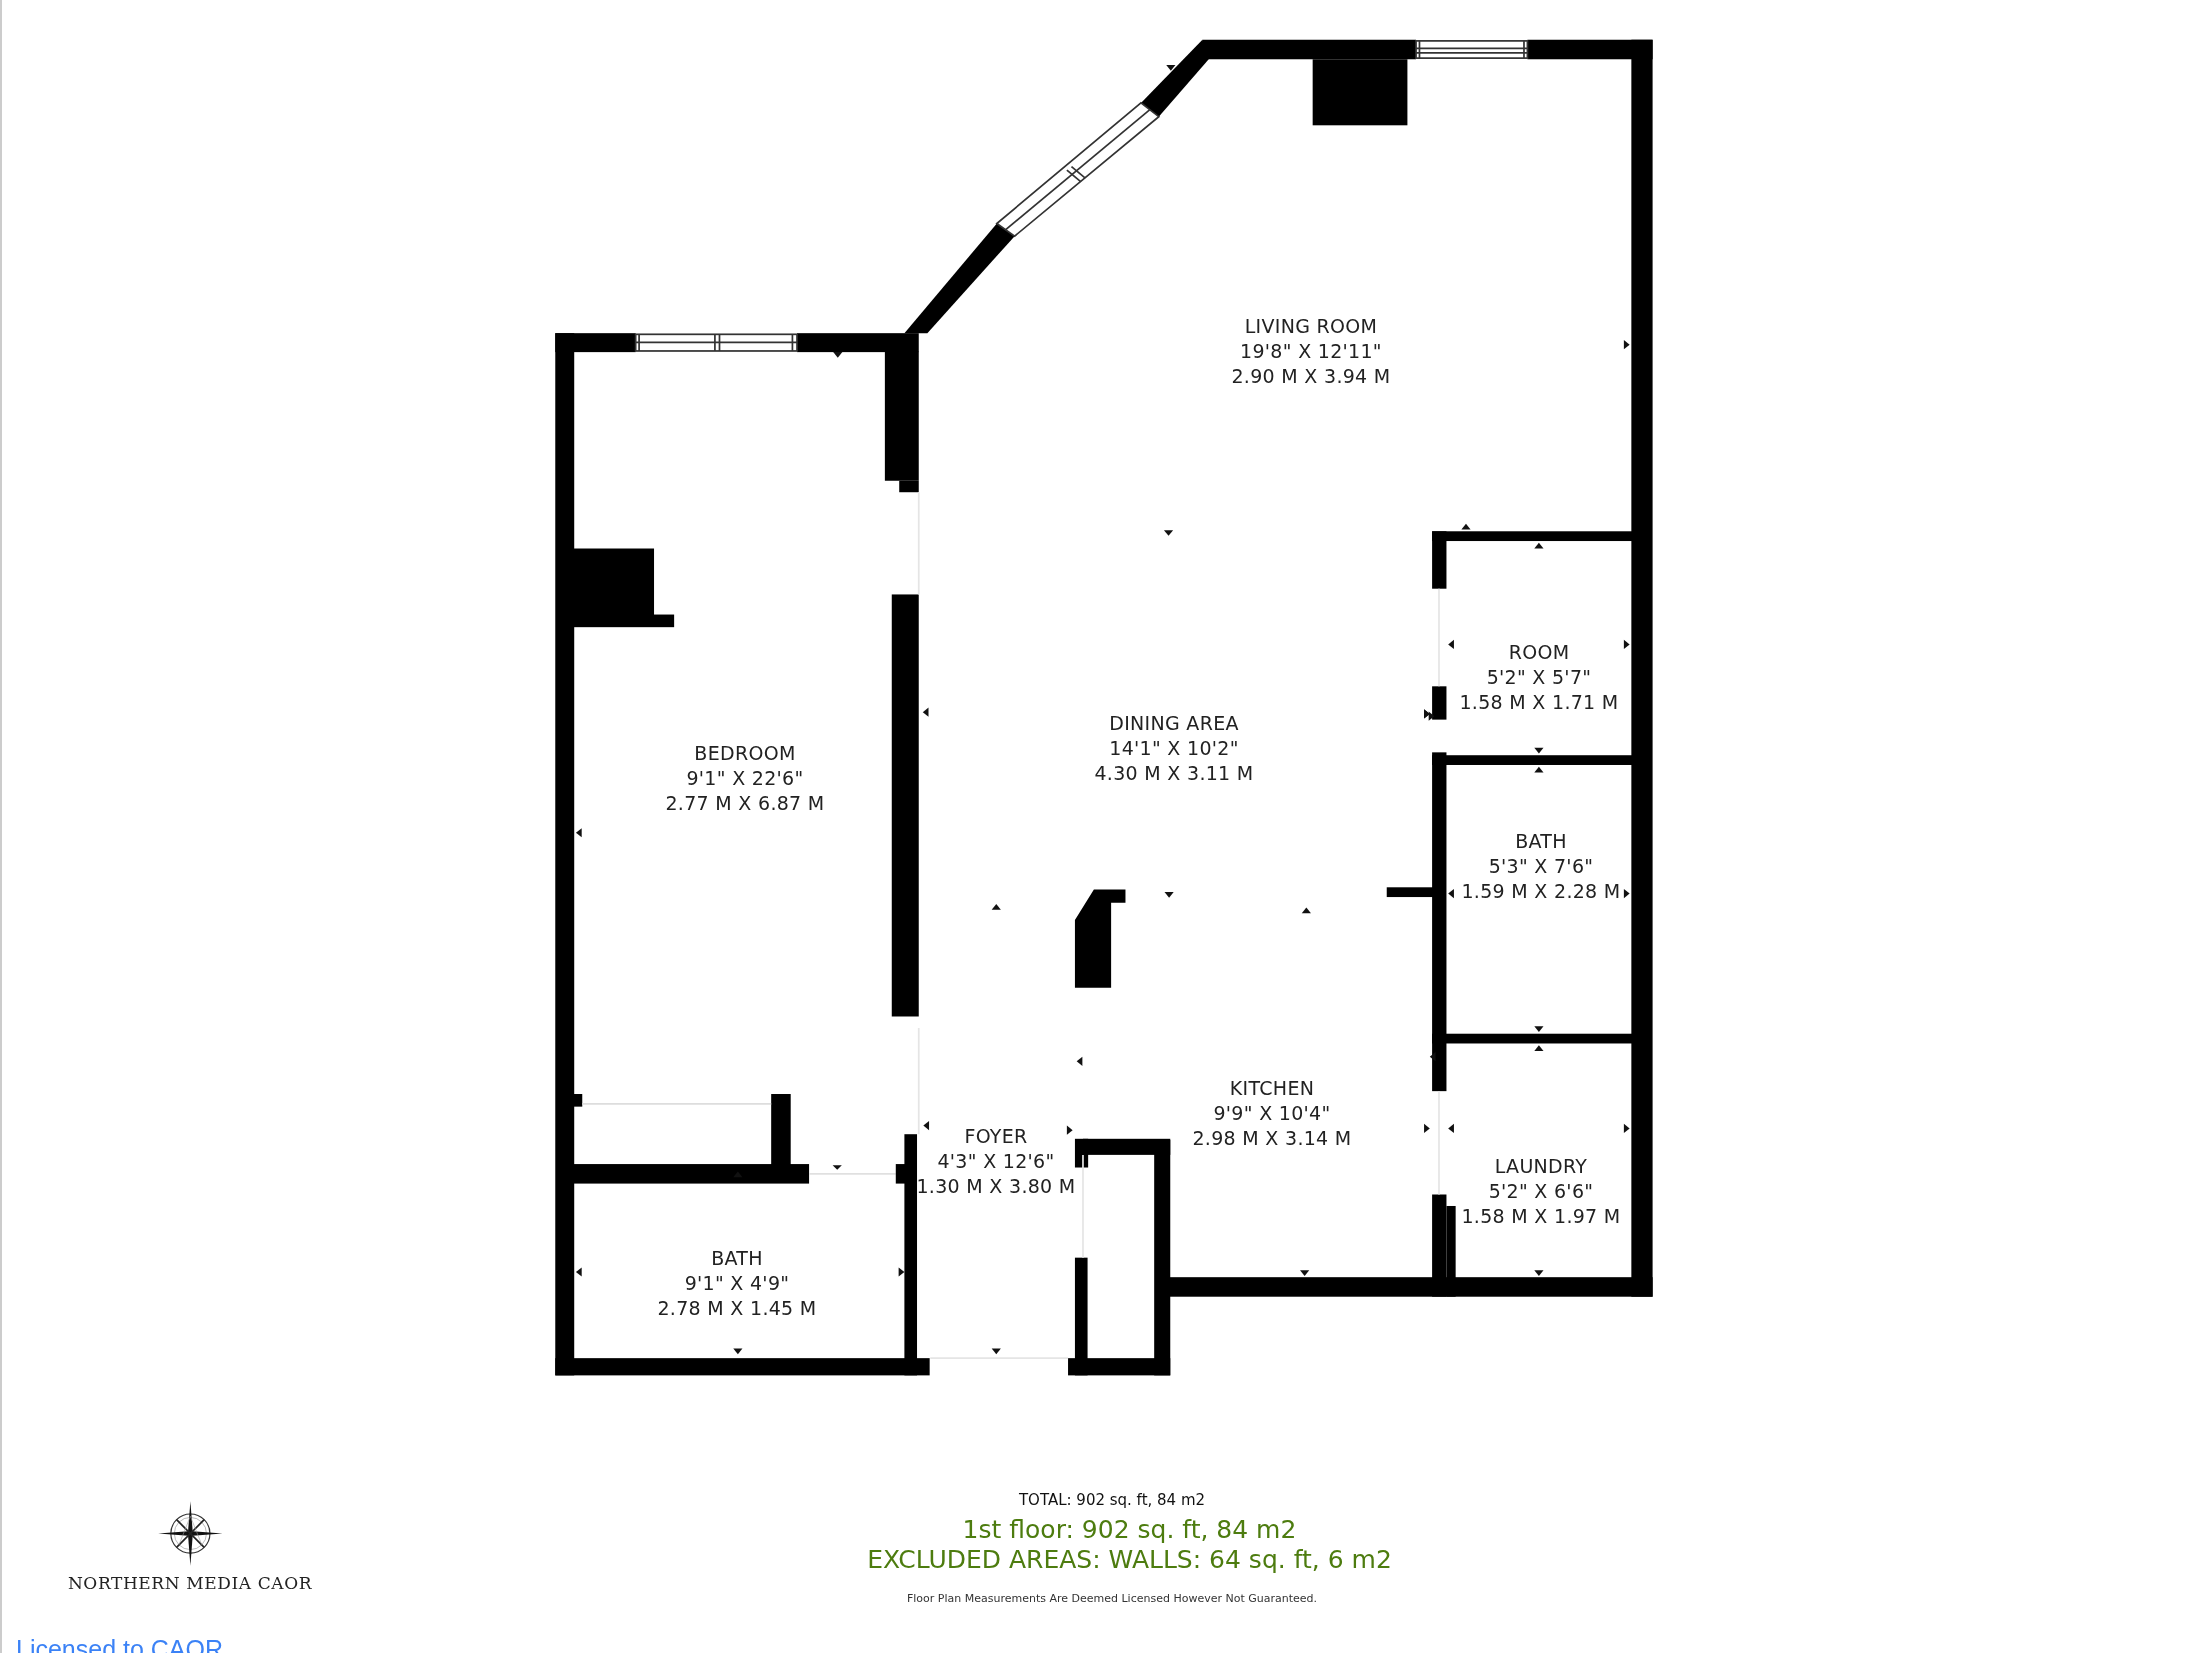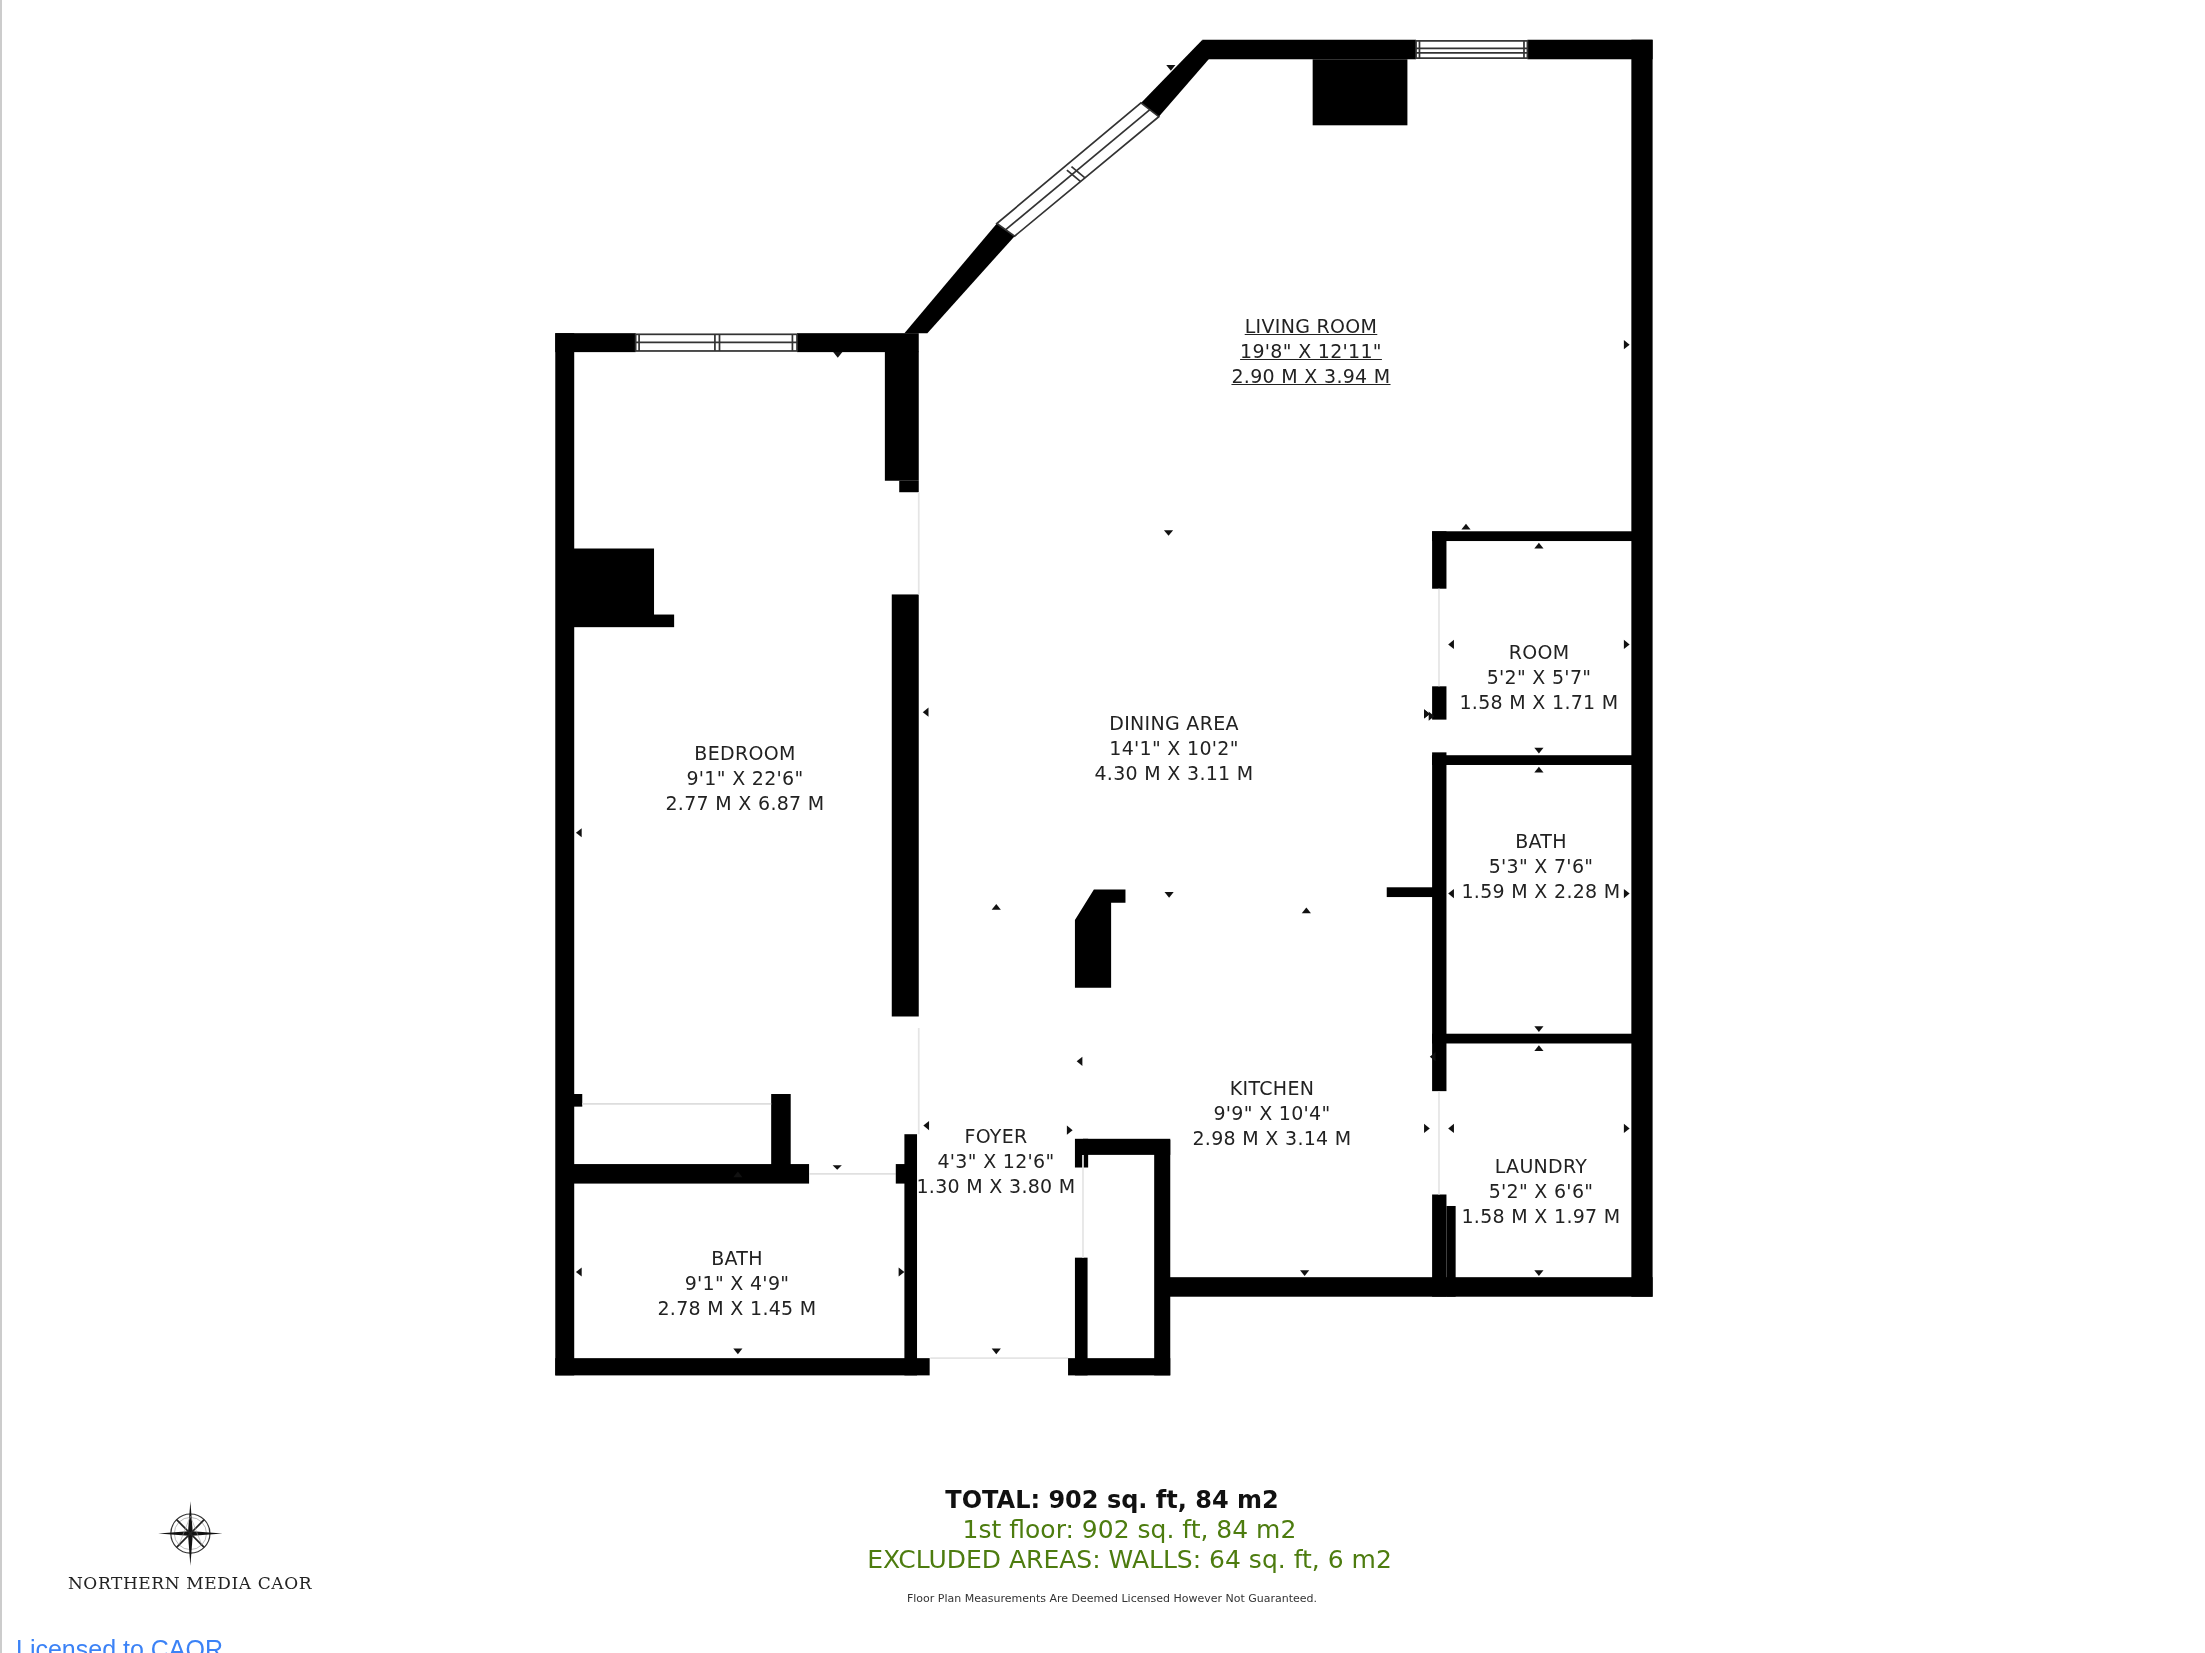--- a/index.html
+++ b/index.html
@@ -4,21 +4,21 @@
 <style>
   html, body { margin: 0; padding: 0; background: #ffffff; }
   body { width: 2205px; height: 1654px; position: relative; overflow: hidden; font-family: "DejaVu Sans", sans-serif; color: #1a1a1a; }
   #plan { position: absolute; left: 0; top: 0; width: 2205px; height: 1654px; }
   .wall { fill: #000000; }
   .win { fill: #ffffff; stroke: #333333; stroke-width: 3; }
   .win-line { stroke: #333333; stroke-width: 3; fill: none; }
   .marker { fill: #111111; }
   .room-label { position: absolute; text-align: center; font-size: 19px; line-height: 25px; color: #222222; transform: translateX(-50%); white-space: nowrap; letter-spacing: 0.3px; }
   .summary { position: absolute; left: 1112px; top: 1485px; transform: translateX(-50%); text-align: center; white-space: nowrap; }
-  .summary .total { font-size: 24px; font-weight: bold; line-height: 30px; color: #111; }
+  .summary .total { font-size: 15px; font-weight: normal; line-height: 30px; color: #111; }
   .summary .line { font-size: 25px; line-height: 30px; color: #4d7c0f; margin-left: 35px; }
   .summary .disclaimer { font-size: 11px; line-height: 17px; margin-top: 15px; color: #333; }
   .logo { position: absolute; left: 190px; top: 1499px; transform: translateX(-50%); text-align: center; }
   .logo .brand { font-family: "DejaVu Serif", serif; font-size: 17px; letter-spacing: 0.6px; color: #222; margin-top: 3.4px; white-space: nowrap; }
   .license { position: absolute; left: 16px; top: 1619px; font-family: "Liberation Sans", sans-serif; font-size: 25px; color: #3b82f6; white-space: nowrap; margin-top: 16px; }
   .left-edge { position: absolute; left: 0; top: 0; width: 2.3px; height: 1654px; background: #cccccc; }
 </style>
 </head>
 <body>
 
@@ -155,21 +155,21 @@
     <polygon class="marker" points="2680,1820 2688,1830 2672,1830"></polygon>
     <polygon class="marker" points="2490,1965 2480,1957 2480,1973"></polygon>
     <polygon class="marker" points="2522,1965 2532,1957 2532,1973"></polygon>
     <polygon class="marker" points="2838,1965 2828,1957 2828,1973"></polygon>
     <polygon class="marker" points="2680,2222 2688,2212 2672,2212"></polygon>
     <polygon class="marker" points="2490,1243 2480,1235 2480,1251"></polygon>
     <polygon class="marker" points="2498,1247 2488,1239 2488,1255"></polygon>
   </g>
 </svg>
 
-<div class="room-label" style="left:1311px; top:314px;text-decoration:underline;">
+<div class="room-label" style="left:1311px; top:314px;">
   <div>LIVING ROOM</div>
   <div>19'8" X 12'11"</div>
   <div>2.90 M X 3.94 M</div>
 </div>
 <div class="room-label" style="left:1174px; top:711px;">
   <div>DINING AREA</div>
   <div>14'1" X 10'2"</div>
   <div>4.30 M X 3.11 M</div>
 </div>
 <div class="room-label" style="left:745px; top:741px;">

